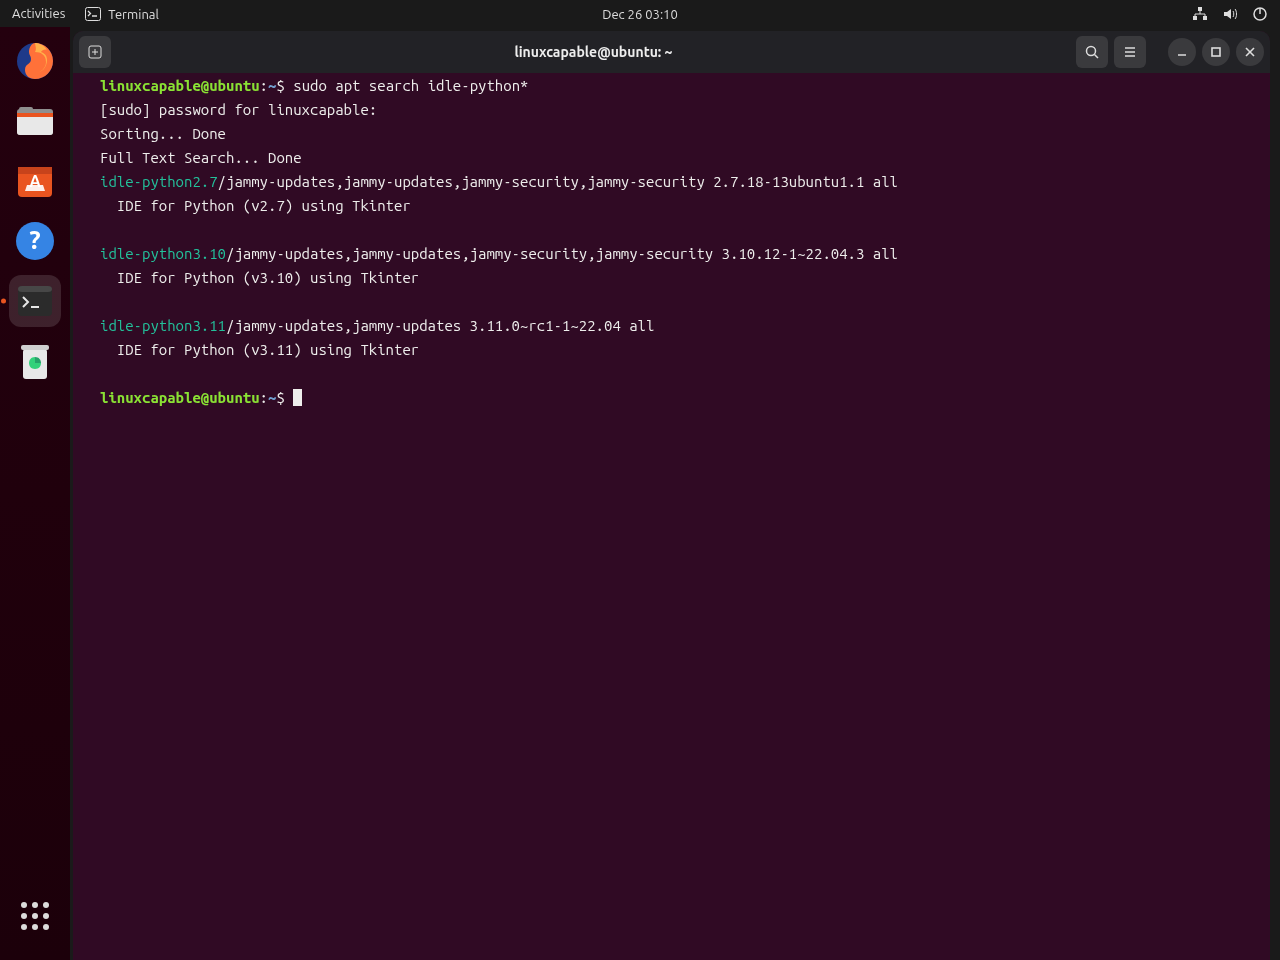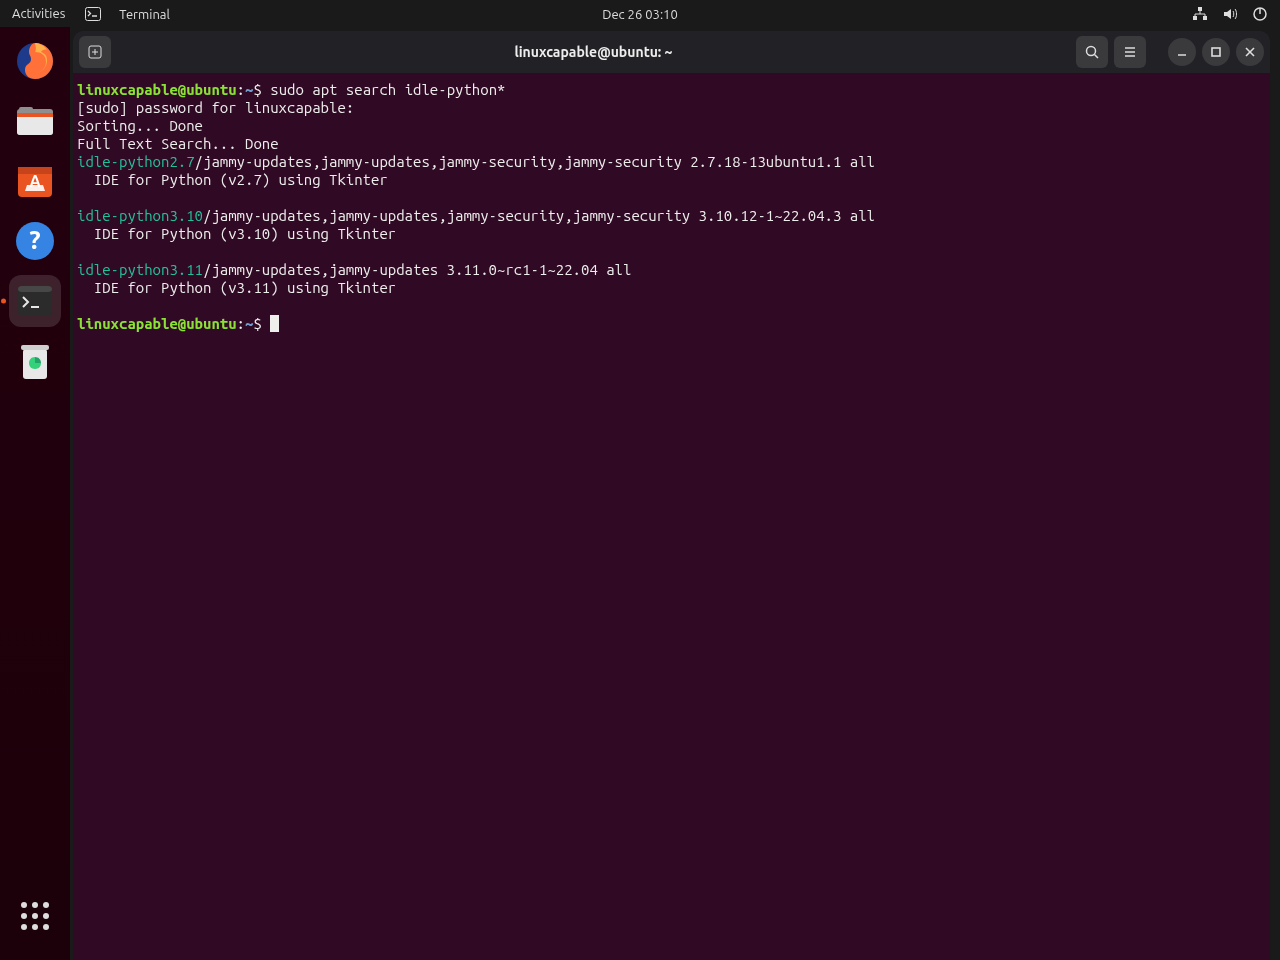--- a/index.html
+++ b/index.html
@@ -1,21 +1,21 @@
 <!DOCTYPE html>
 <html><head>
 <meta charset="utf-8">
 <style>
   * { margin: 0; padding: 0; box-sizing: border-box; }
   html, body { width: 1280px; height: 960px; overflow: hidden; font-family: Ubuntu, "Segoe UI", sans-serif; background: #1a1a1a; color: #ddd; }
   
   
   .top-panel { position: absolute; top:0; left:0; right:0; height:27px; background:#1a1a1a; color:#ddd; display:flex; align-items:center; font-size:13px; z-index:10; }
   .top-panel .tp-left { display:flex; align-items:flex-start; gap:20px; padding-left:12px; }
-  .top-panel .tp-app { display:flex; align-items:center; gap:18px; }
+  .top-panel .tp-app { display:flex; align-items:center; gap:7px; }
   .top-panel .tp-center { position:absolute; left:50%; transform:translateX(-50%); }
   .top-panel .tp-right { margin-left:auto; display:flex; align-items:center; gap:14px; padding-right:12px; }
   .tp-icon { width:16px; height:16px; fill:#ddd; }
   .tp-item { cursor: default; }
   
   
   .dock { position:absolute; top:27px; left:0; bottom:0; width:70px; background: linear-gradient(#24000e,#1c000a); display:flex; flex-direction:column; align-items:center; padding-top:8px; gap:8px; }
   .dock-icon { width:52px; height:52px; border-radius:12px; display:flex; align-items:center; justify-content:center; position:relative; }
   .dock-icon.active { background: rgba(255,255,255,0.13); }
   .dock-icon.active::before { content:""; position:absolute; left:-8px; top:50%; width:5px; height:5px; background:#e95420; border-radius:50%; transform:translateY(-50%); }
@@ -27,21 +27,21 @@
   .window { position:absolute; top:31px; left:73px; right:10px; bottom:0; background:#300a24; border-radius:10px 10px 0 0; overflow:hidden; display:flex; flex-direction:column; }
   .titlebar { height:42px; background:#222226; display:flex; align-items:center; padding:0 6px; gap:15px; }
   .tb-btn { width:32px; height:32px; border-radius:6px; display:flex; align-items:center; justify-content:center; background:#3a3a3d; }
   .tb-btn svg { width:16px; height:16px; fill:#ddd; }
   .tb-title { flex:1; text-align:center; font-size:14px; font-weight:600; color:#eee; }
   .tb-right { display:flex; gap:6px; align-items:center; }
   .win-ctrl { width:28px; height:28px; border-radius:50%; background:#3a3a3d; display:flex; align-items:center; justify-content:center; }
   .win-ctrl svg { width:12px; height:12px; stroke:#ddd; stroke-width:1.6; fill:none; }
   
   
-  .term { flex:1; background:#300a24; padding:8px 4px; font-family: "Ubuntu Mono","DejaVu Sans Mono",monospace; font-size:15px; line-height:18px; color:#eeeeec; white-space:pre; }
+  .term { flex:1; background:#300a24; padding:1px 4px; font-family: "Ubuntu Mono","DejaVu Sans Mono",monospace; font-size:15px; line-height:24px; color:#eeeeec; white-space:pre;margin-left:23px; }
   .c-user { color:#8ae234; font-weight:bold; }
   .c-path { color:#729fcf; font-weight:bold; }
   .c-cmd  { color:#eeeeec; }
   .c-pkg  { color:#23c19b; }
   .cursor { display:inline-block; width:9px; height:17px; background:#eeeeec; vertical-align:-3px; }
 </style>
 </head>
 <body>
 
 <div class="top-panel">

